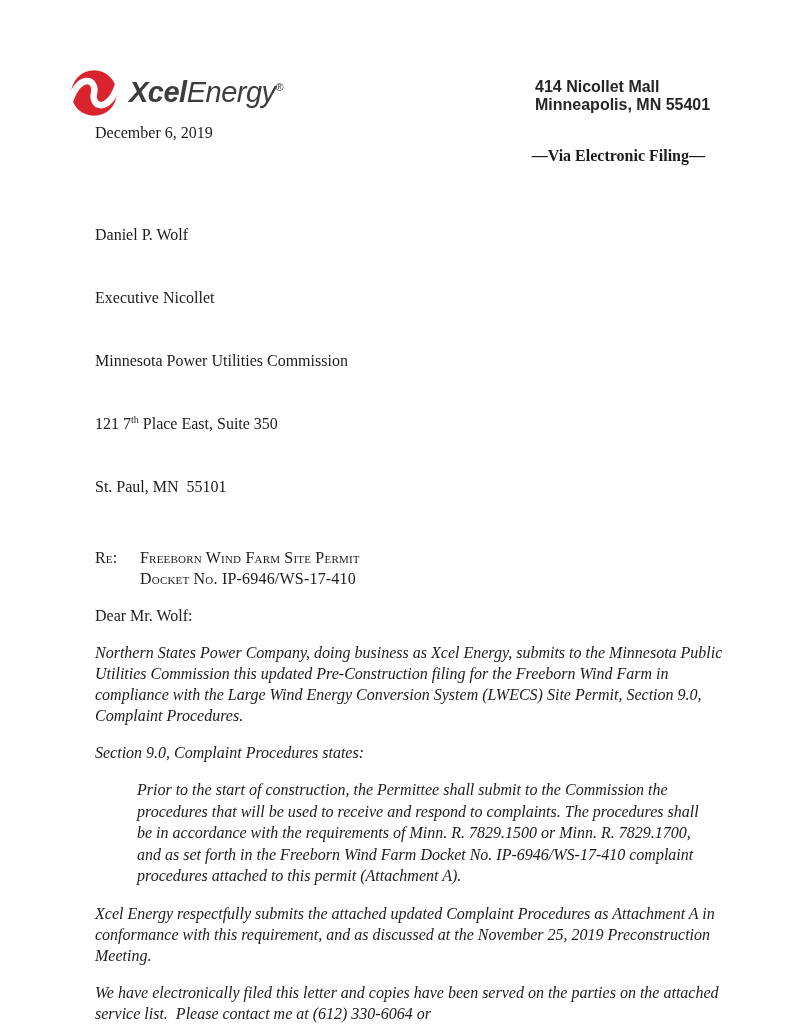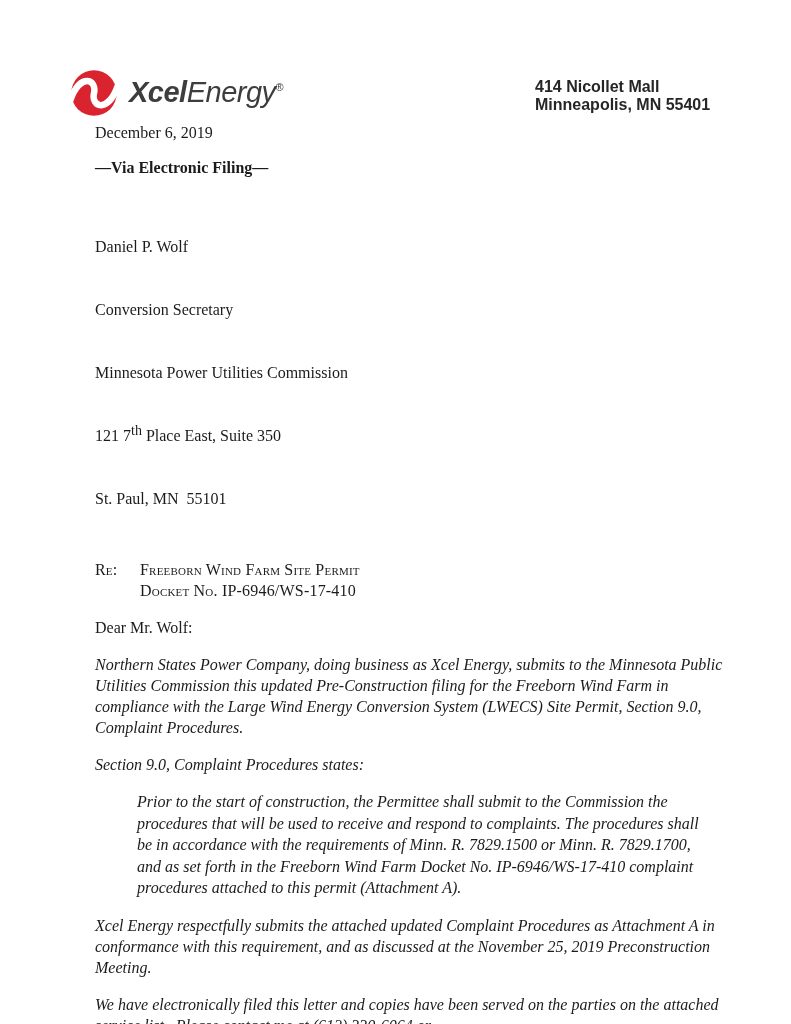--- a/index.html
+++ b/index.html
@@ -19,26 +19,26 @@
   }
   .brand-bold { font-weight:bold; letter-spacing:-0.5px; }
   .brand-light { font-weight:normal; letter-spacing:-0.5px; }
   .brand sup { font-size:11px; font-style:normal; }
   .addr {
     position:absolute; left:535px; top:78px;
     font-family:"Liberation Sans", sans-serif; font-weight:bold;
     font-size:16px; line-height:18px; color:#262626;
   }
   .date-line { margin-top:4px; }
-  .via-line { text-align:left; font-weight:bold; margin-top:14px; padding-right:20px; }
+  .via-line { text-align:right; font-weight:bold; margin-top:2px; padding-right:20px; }
 
   
   .recipient { margin-top:16px; white-space:pre-wrap; }
   .recipient div { min-height:21px; }
-  sup { font-size:14px; line-height:0; }
+  sup { font-size:10px; line-height:0; }
 
   .subject { display:flex; margin-top:8px; }
   .subject-label { width:45px; flex:0 0 45px; }
   .sc { font-variant:small-caps; letter-spacing:0.2px; }
 
   .salutation { margin-top:16px; }
   .para { margin:16px 0 0 0; white-space:pre-wrap;font-style:italic; }
   .quote {
     margin:16px 0 0 42px; width:566px; font-style:italic;
     line-height:21.5px; white-space:pre-wrap;
@@ -61,21 +61,21 @@
     </svg>
     <div class="brand"><span class="brand-bold">Xcel</span><span class="brand-light">Energy</span><sup>®</sup></div>
   </div>
 
   <div class="date-line">December 6, 2019</div>
 
   <div class="via-line">—Via Electronic Filing—</div>
 
   <div class="recipient">
     <div>Daniel P. Wolf</div>
-    <div>Conversion Secretary</div>
+    <div>Executive Nicollet</div>
     <div>Minnesota Power Utilities Commission</div>
     <div><span>121 7</span><sup>th</sup><span> Place East, Suite 350</span></div>
     <div>St. Paul, MN  55101</div>
   </div>
 
   <div class="subject">
     <div class="subject-label sc">Re:</div>
     <div>
       <div class="sc">Freeborn Wind Farm Site Permit</div>
       <div class="sc">Docket No. IP-6946/WS-17-410</div>

